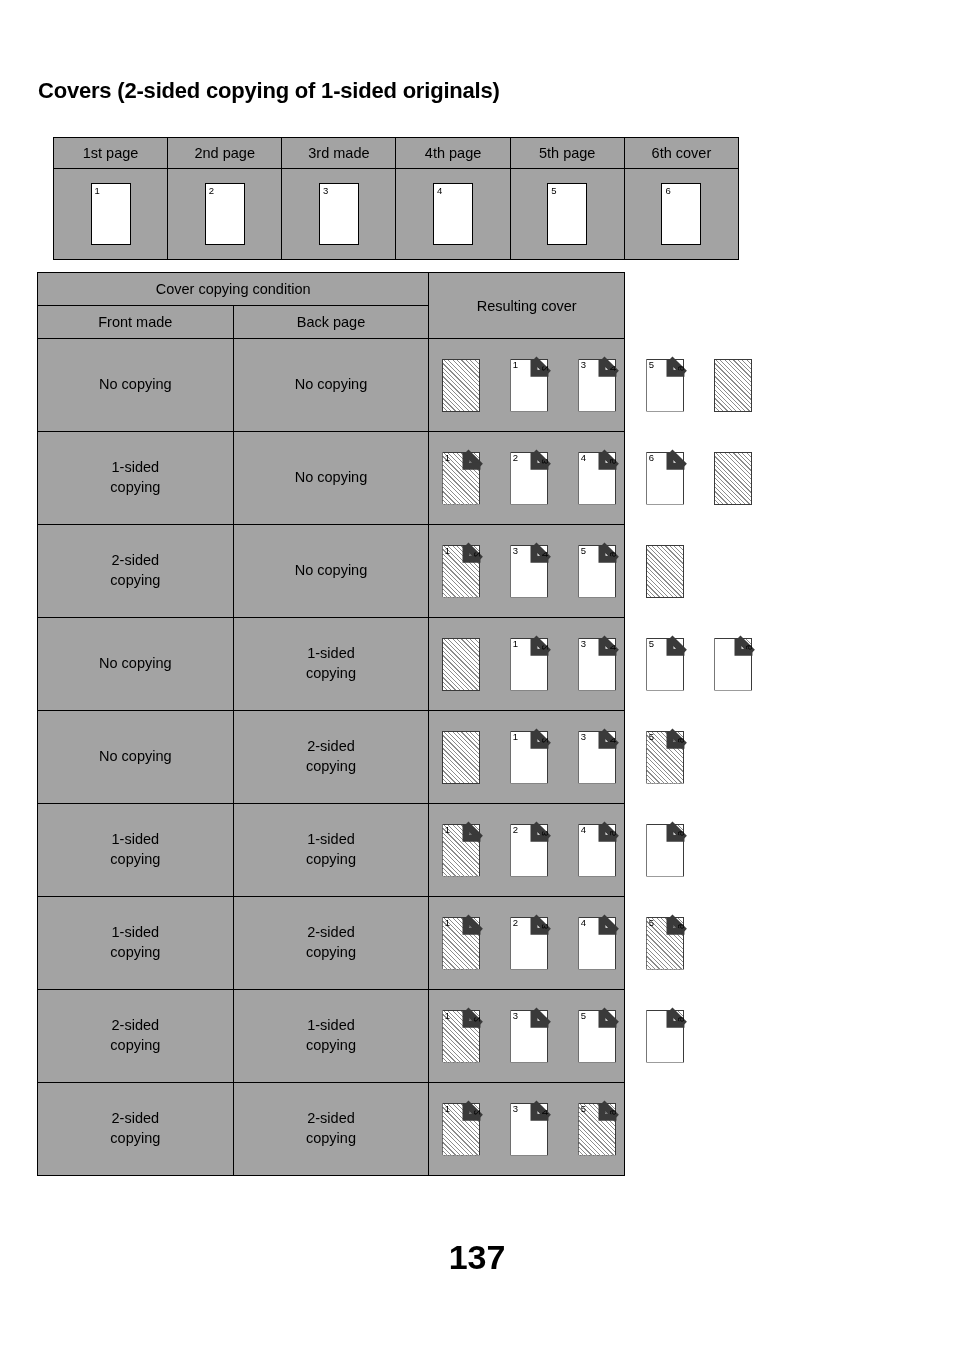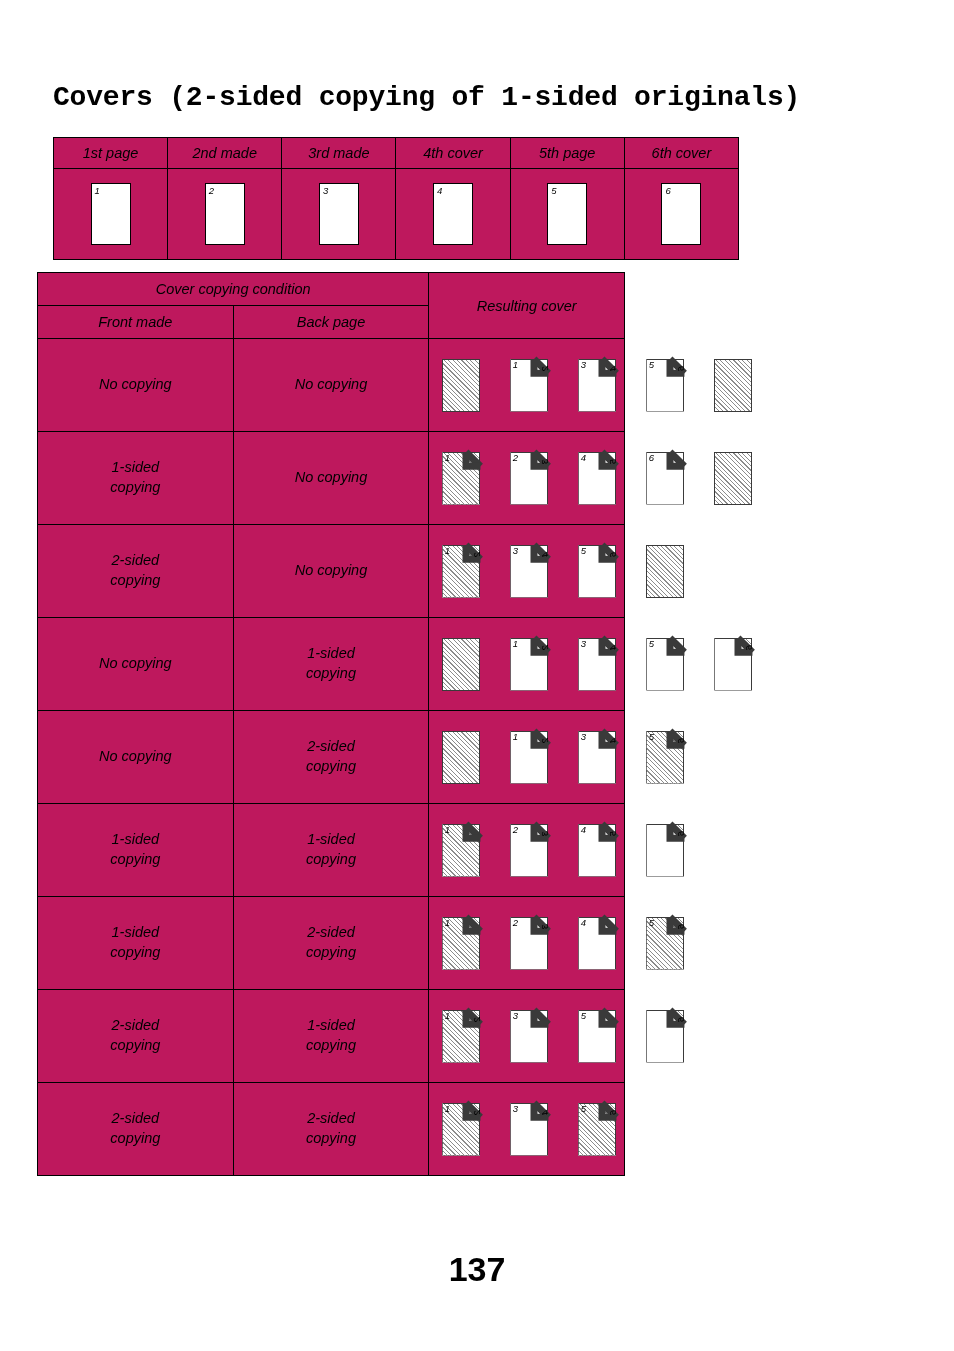--- a/index.html
+++ b/index.html
@@ -19,42 +19,40 @@
     position: relative;
     width: 954px;
     height: 1351px;
     box-sizing: border-box;
     padding: 0;
   }
 
   
   .title {
     position: absolute;
-    left: 53px;
+    left: 38px;
     top: 63px;
-    font-size: 28px;
+    font-size: 22px;
     font-weight: bold;
     letter-spacing: -0.2px;
     white-space: nowrap;
-    font-family: Liberation Mono, monospace;
   }
   .subtitle {
     position: absolute;
     left: 53px;
     top: 106px;
     font-size: 15px;
     white-space: nowrap;
   }
 
   
   table.doc {
     border-collapse: collapse;
     table-layout: fixed;
-    background: #be185d;
-    font-style: italic;
+    background: #a3a3a3;
   }
   table.doc td, table.doc th {
     border: 1.4px solid #000;
     padding: 0;
     text-align: center;
     vertical-align: middle;
     font-weight: normal;
     font-size: 14.5px;
   }
   .hdr {
@@ -215,37 +213,36 @@
 
   
   .folio {
     position: absolute;
     left: 0;
     right: 0;
     top: 1238px;
     text-align: center;
     font-size: 34px;
     font-weight: bold;
-    margin-top: 12px;
   }
 </style>
 </head>
 <body>
 
 <div class="page">
 
   <h1 class="title">Covers (2-sided copying of 1-sided originals)</h1>
 
   <table class="doc" id="originals-table">
     <thead>
       <tr>
         <td class="hdr">1st page</td>
-        <td class="hdr">2nd made</td>
+        <td class="hdr">2nd page</td>
         <td class="hdr">3rd made</td>
-        <td class="hdr">4th cover</td>
+        <td class="hdr">4th page</td>
         <td class="hdr">5th page</td>
         <td class="hdr">6th cover</td>
       </tr>
     </thead>
     <tbody>
       <tr>
         <td class="origcell">
           <div class="plain-sheet">
             <span class="n">1</span>
           </div>

